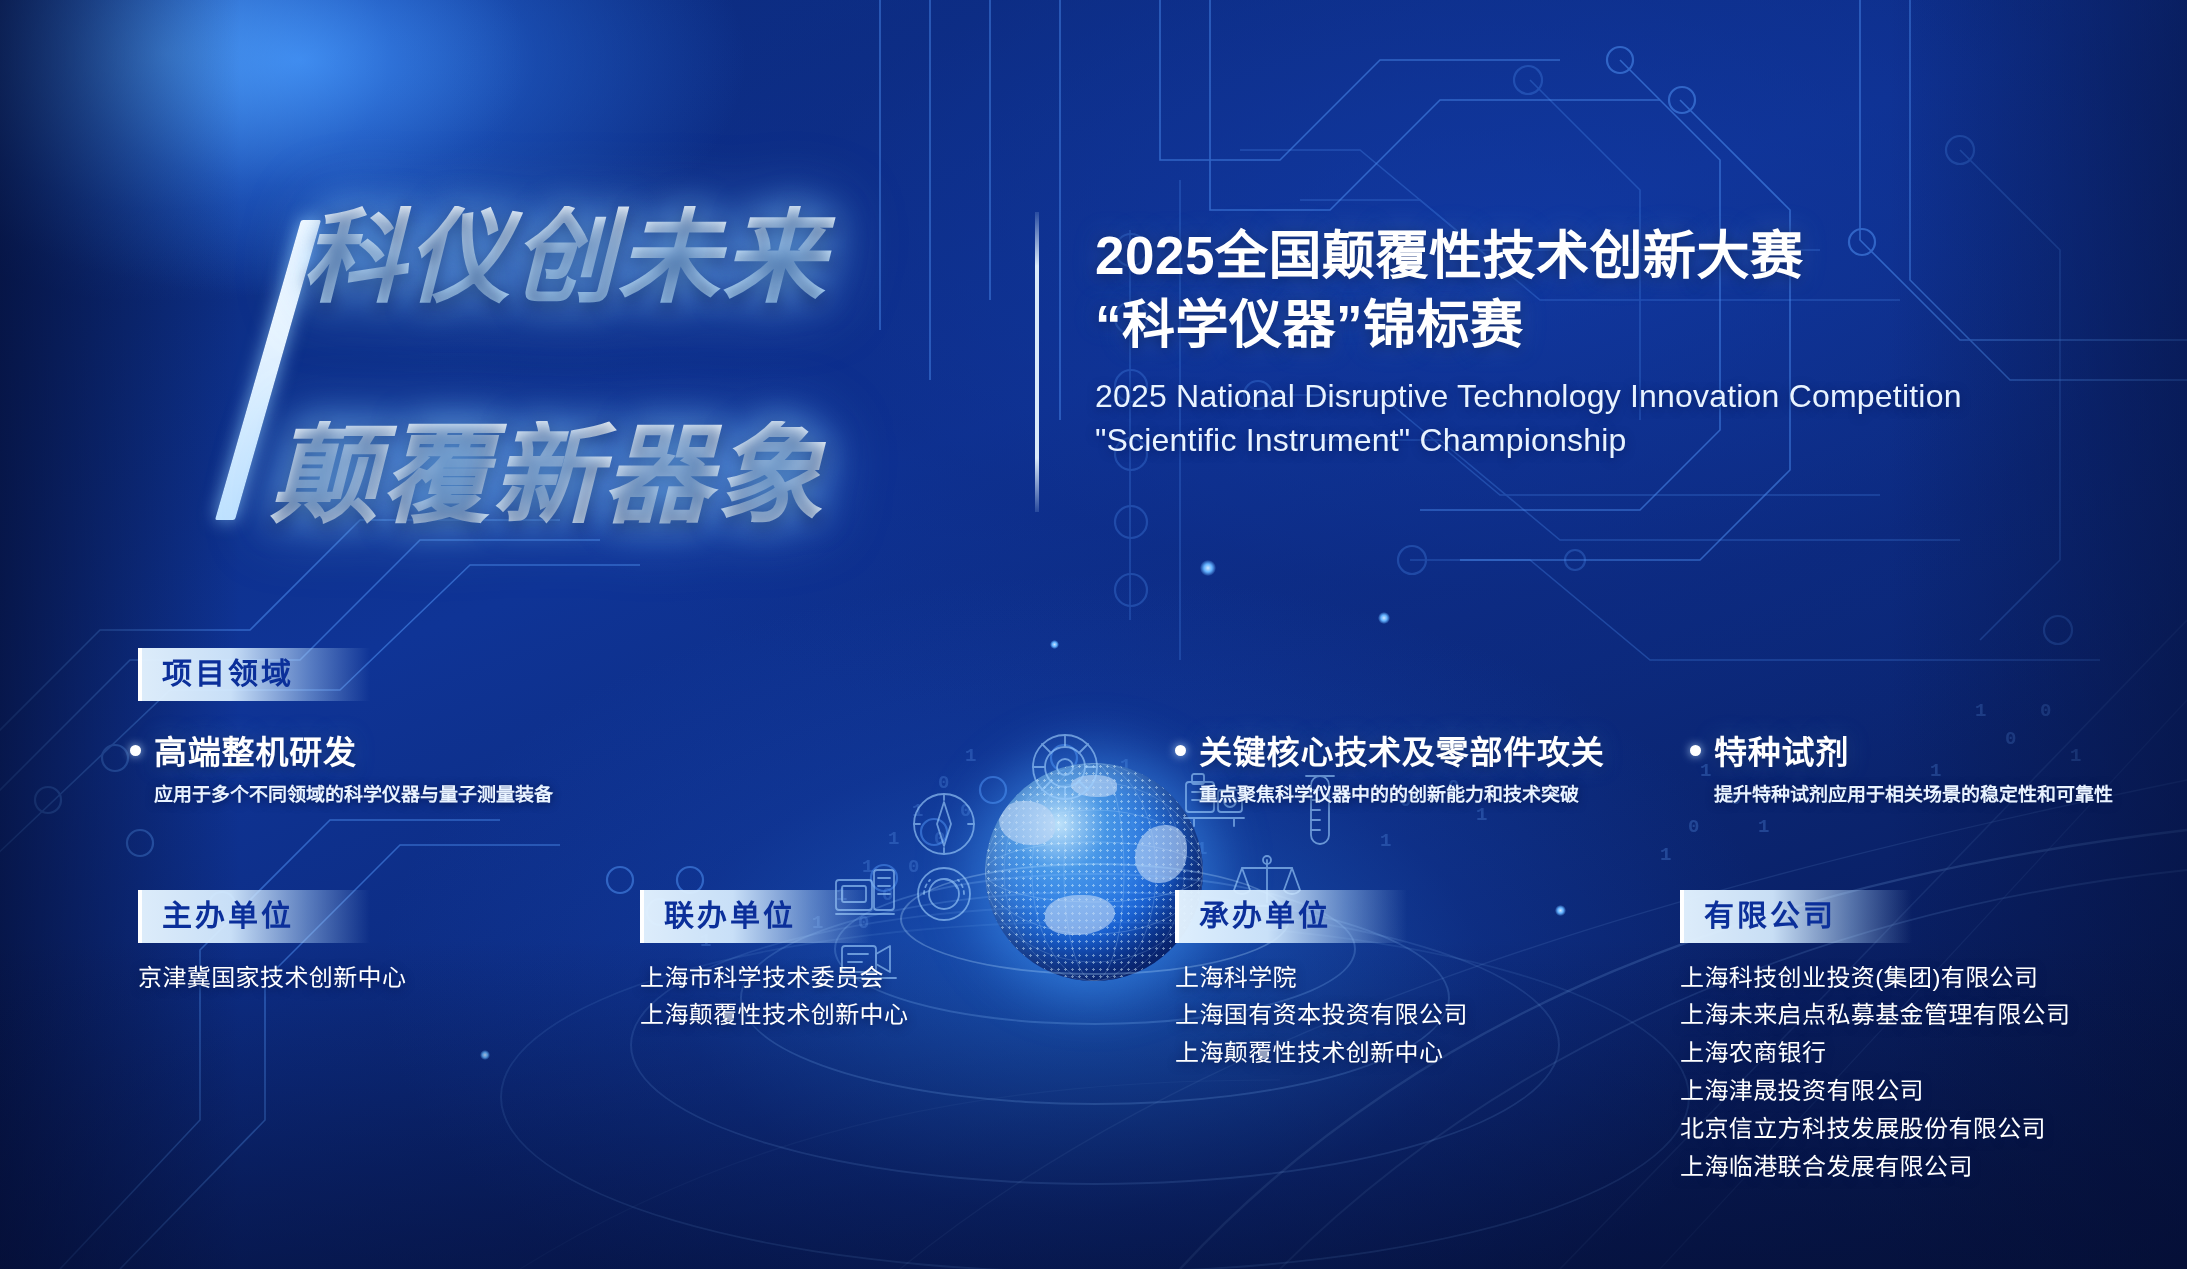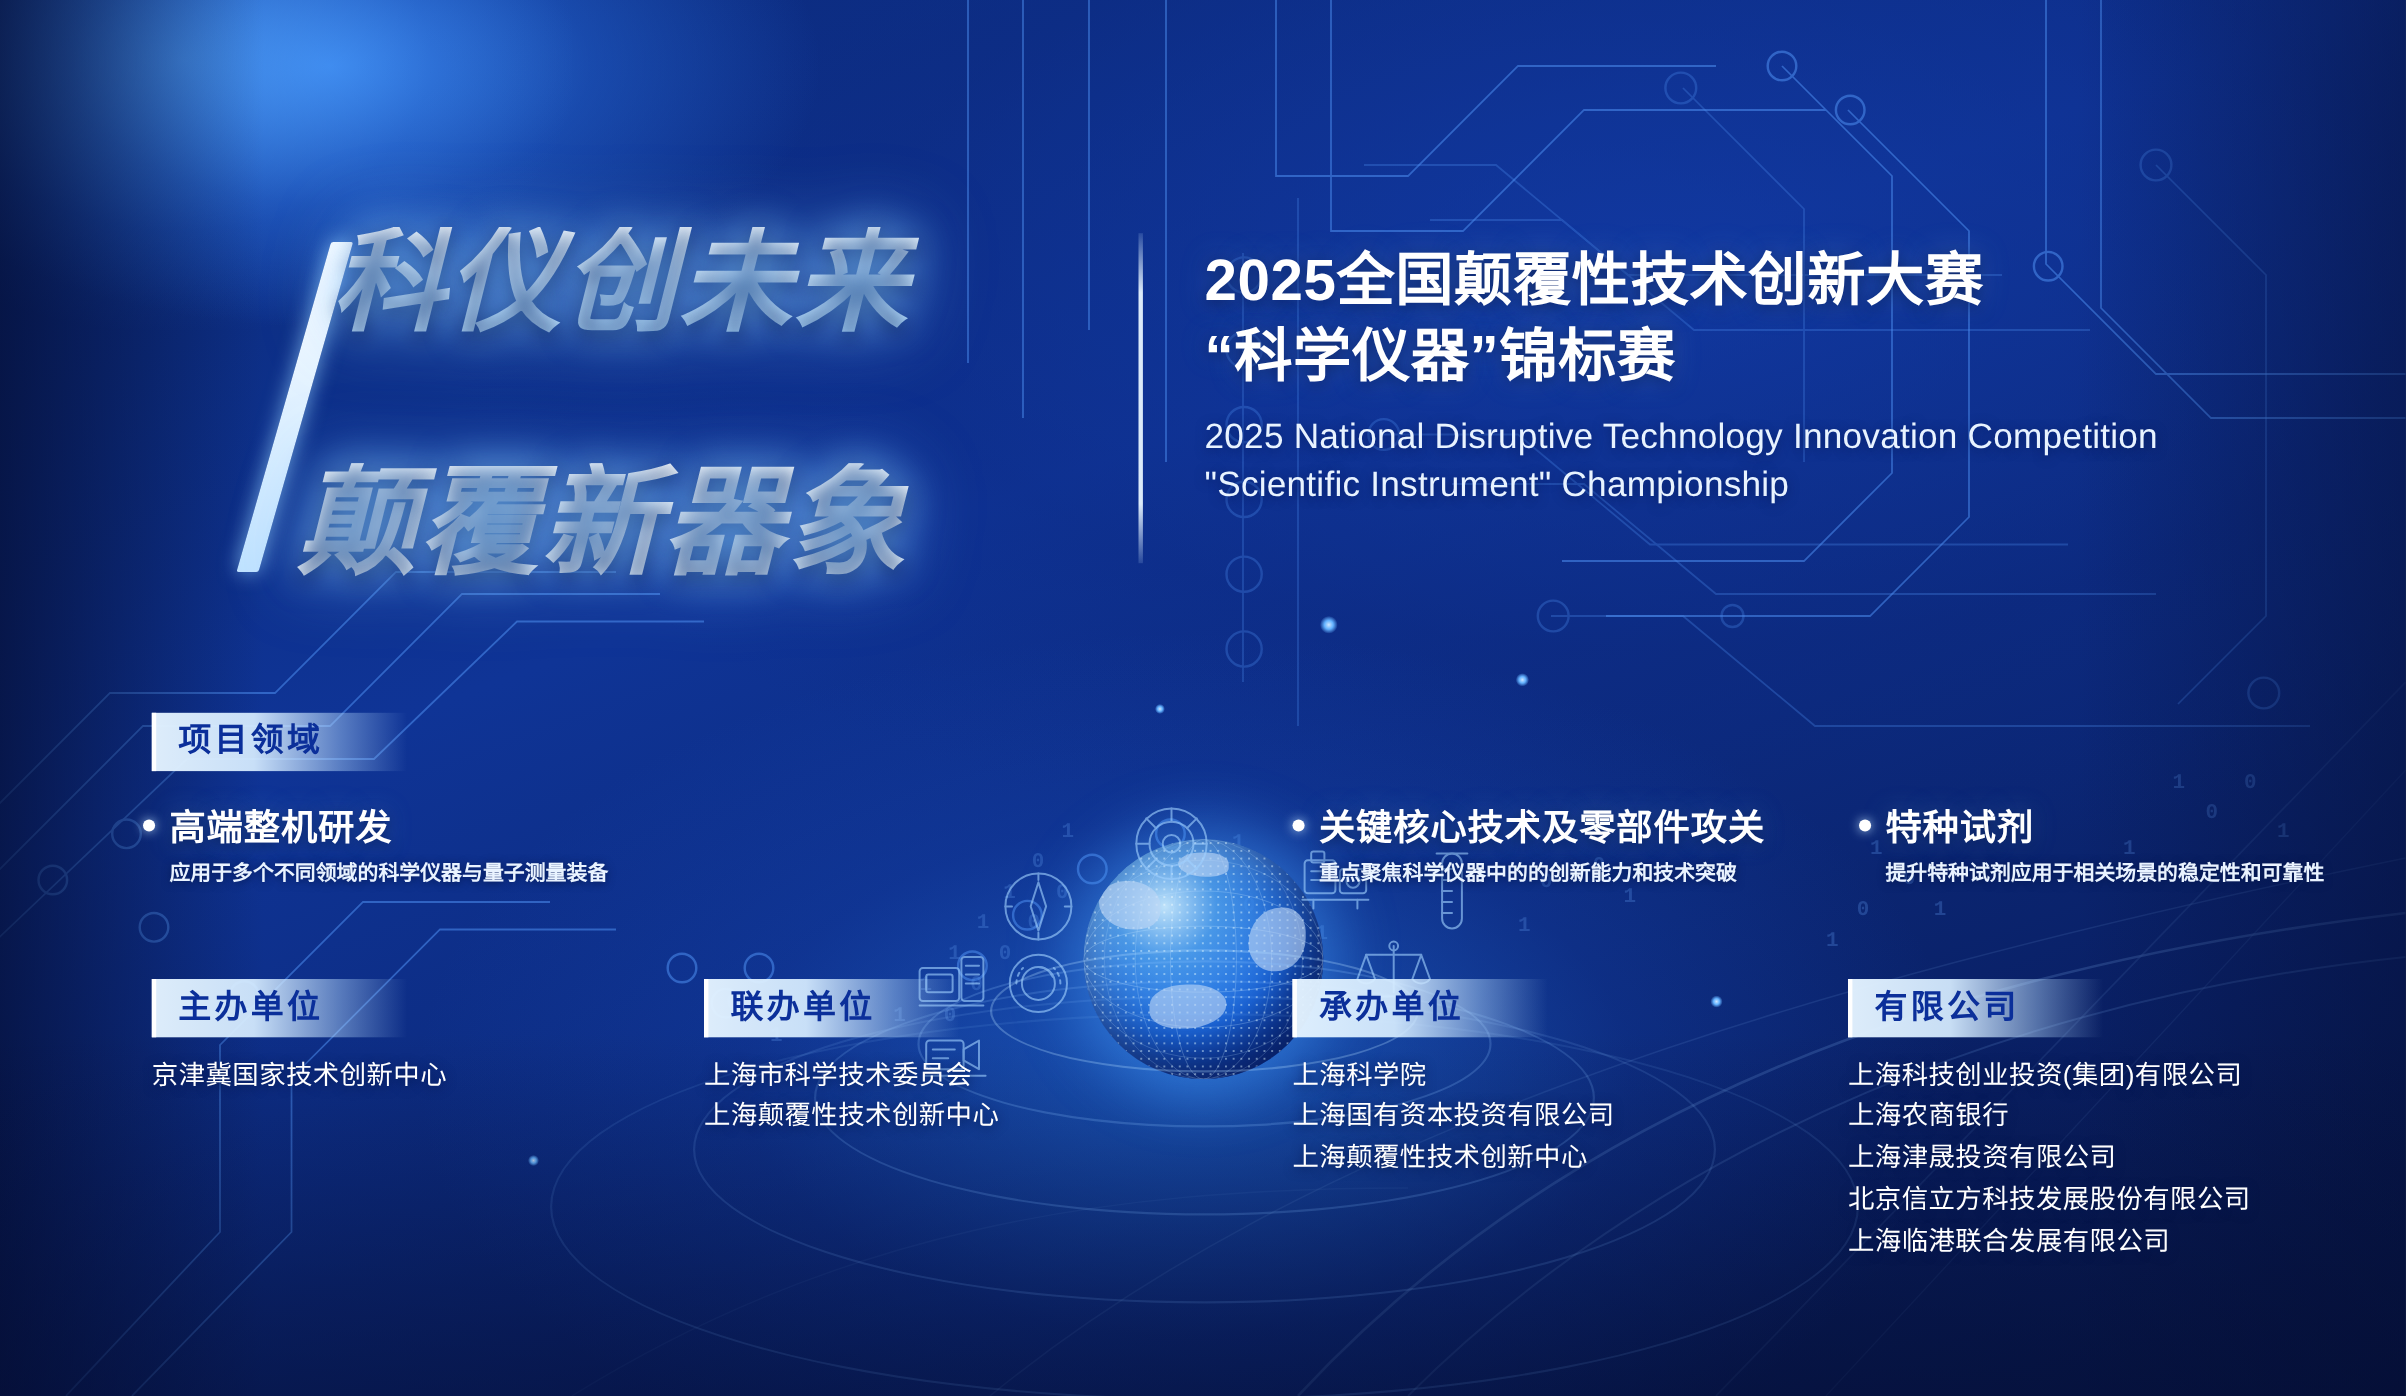--- a/index.html
+++ b/index.html
@@ -426,20 +426,21 @@
       <li>上海科学院</li>
       <li>上海国有资本投资有限公司</li>
       <li>上海颠覆性技术创新中心</li>
     </ul>
   </div>
 
   <div class="org" style="left:1680px;top:890px;">
     <span class="badge">有限公司</span>
     <ul class="org-list">
       <li>上海科技创业投资(集团)有限公司</li>
+      <li>上海未来启点私募基金管理有限公司</li>
       <li>上海农商银行</li>
       <li>上海津晟投资有限公司</li>
       <li>北京信立方科技发展股份有限公司</li>
       <li>上海临港联合发展有限公司</li>
     </ul>
   </div>
 
 </div>
 
 </body></html>

